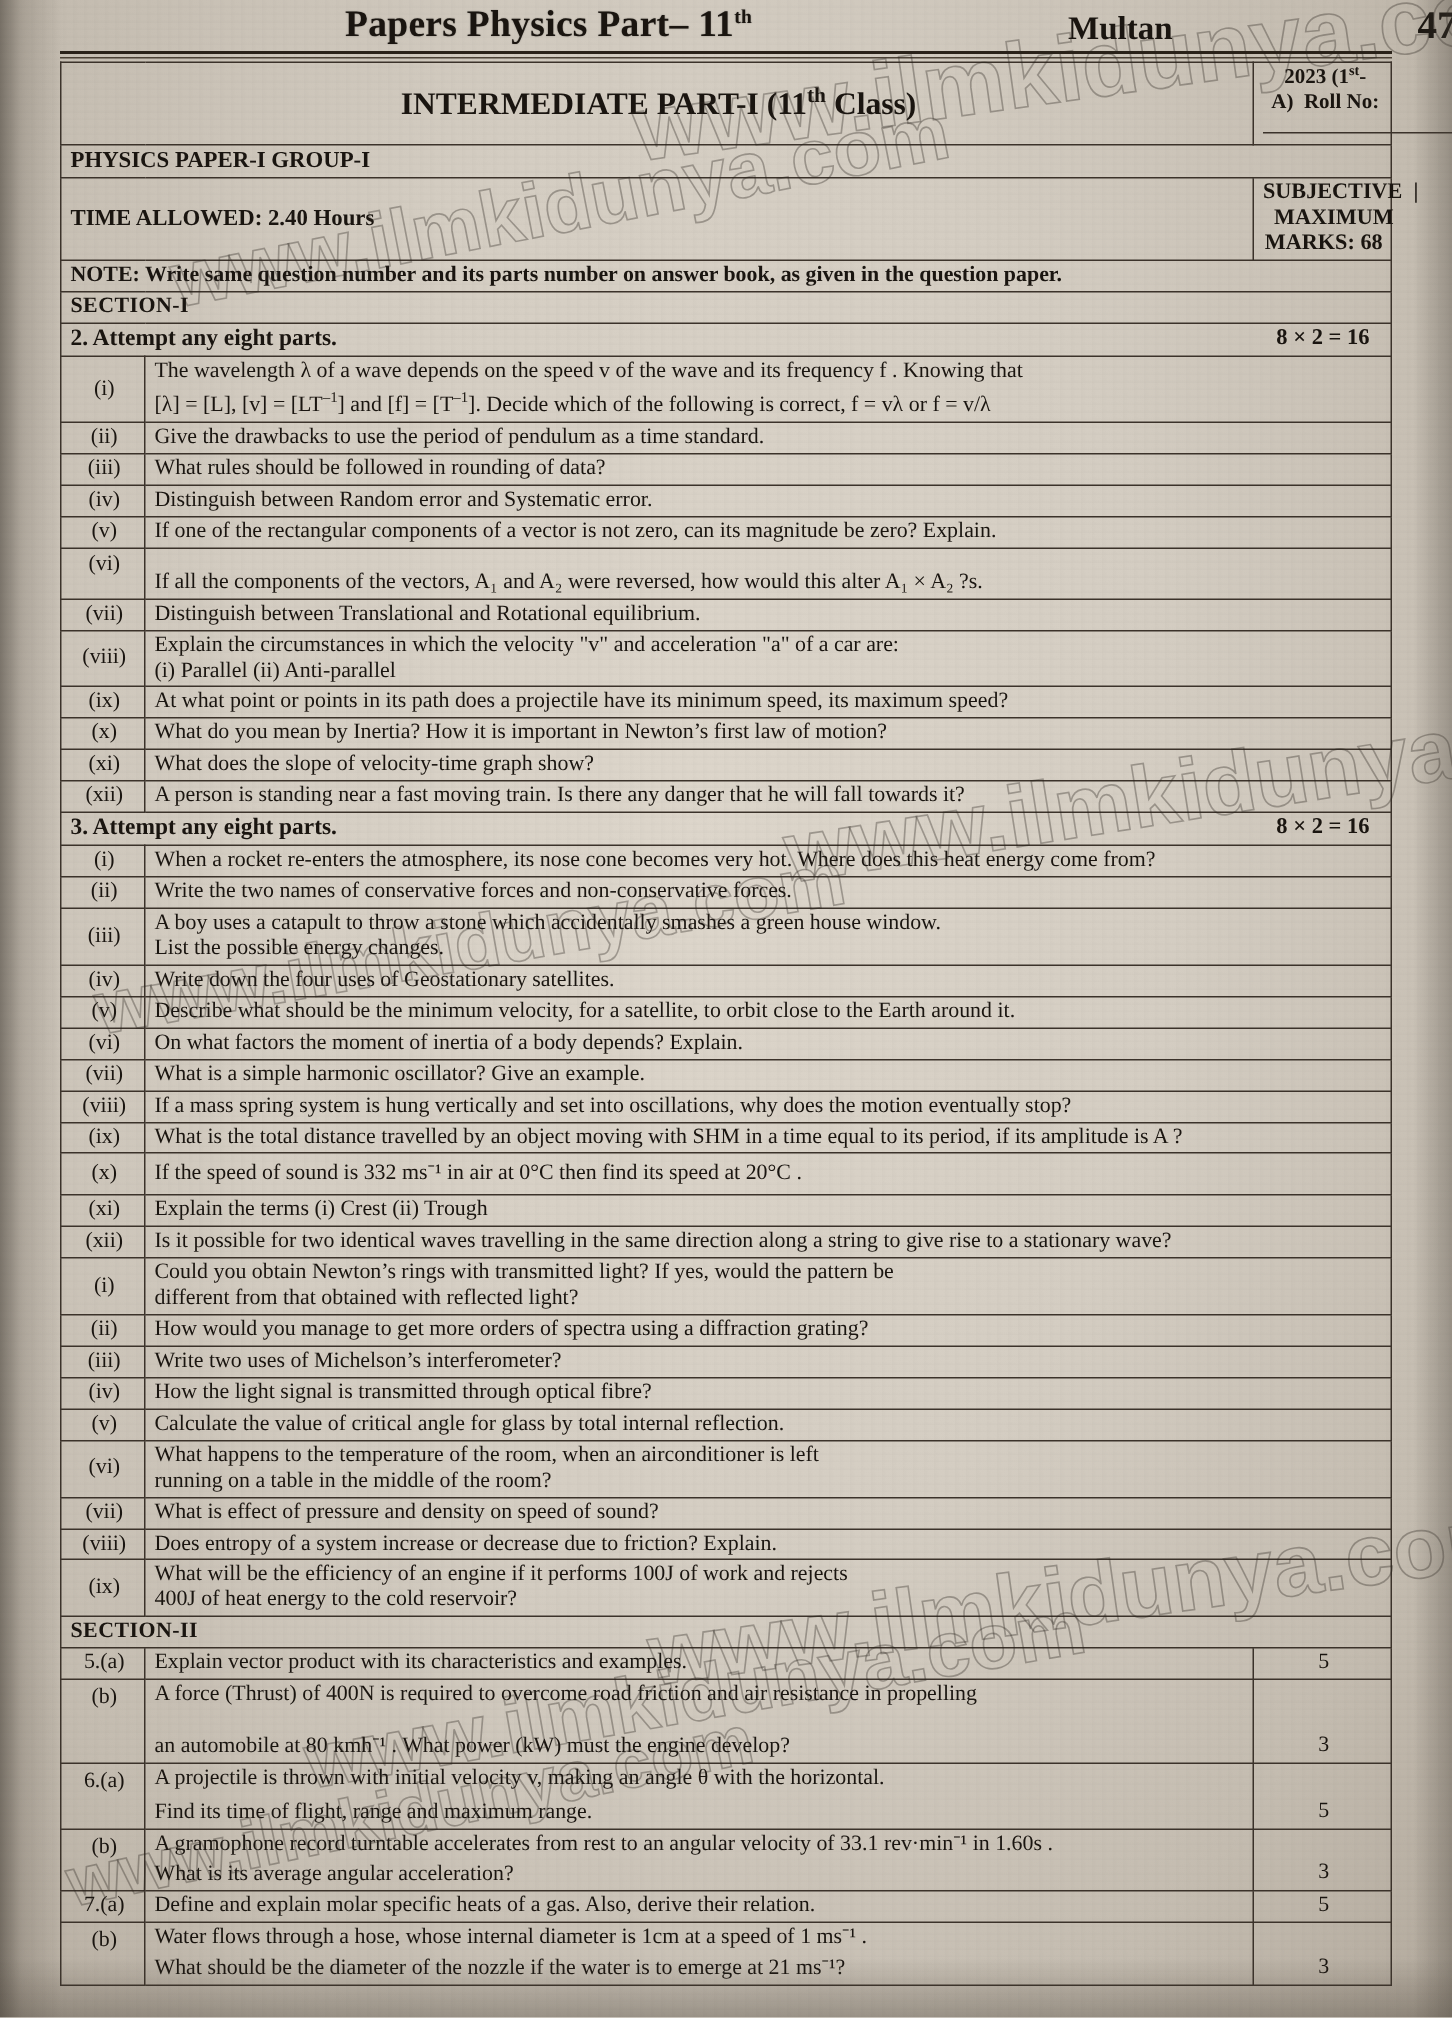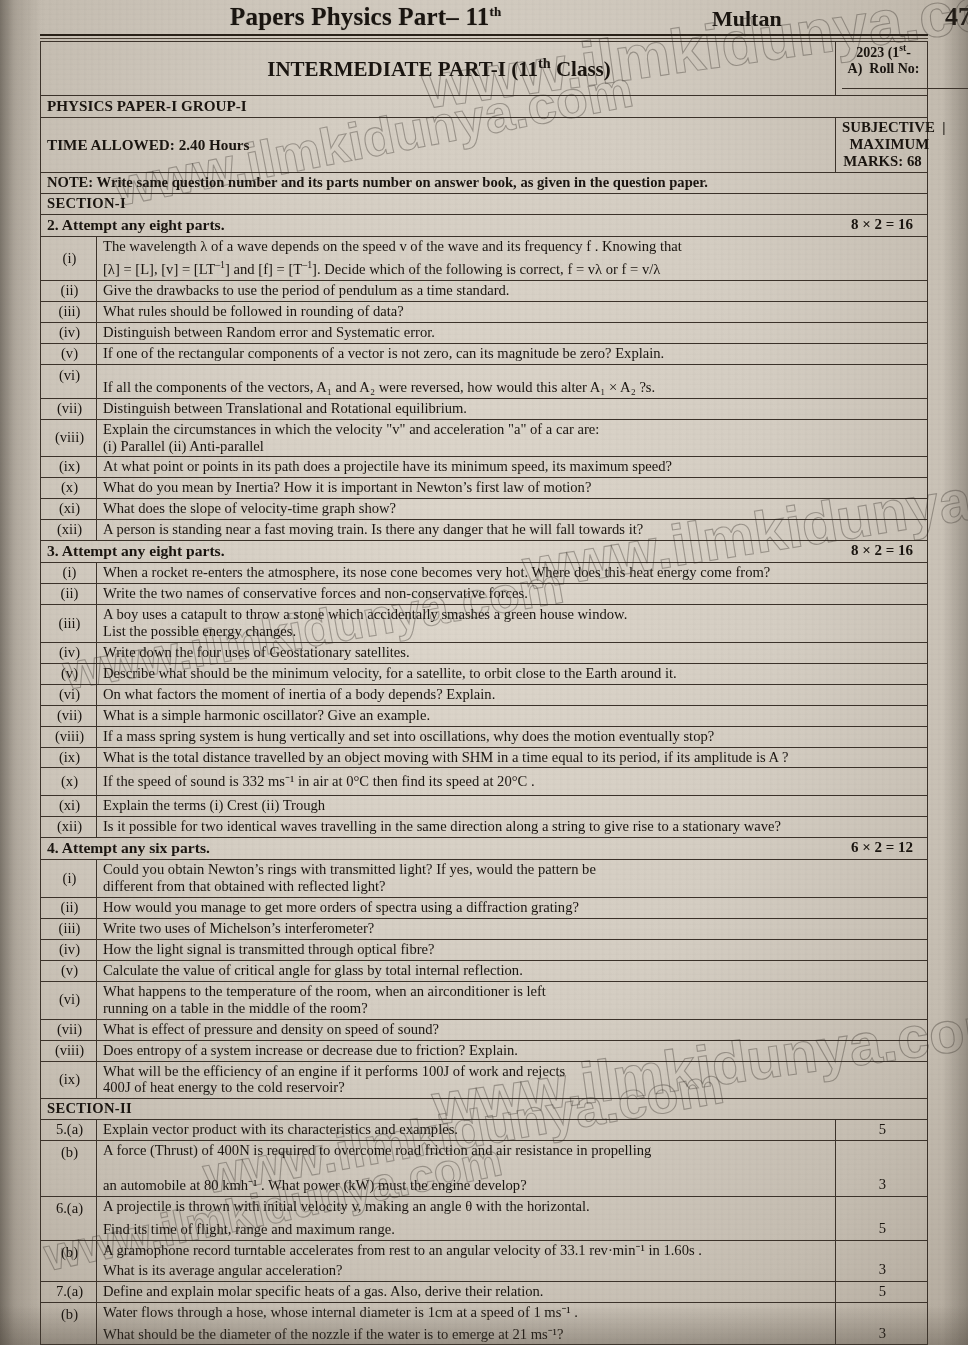--- a/index.html
+++ b/index.html
@@ -277,26 +277,20 @@
         </tr>
       <tr>
           <td class="num">(xi)</td>
           <td colspan="2" class="body">Explain the terms   (i) Crest           (ii) Trough</td>
         </tr>
       <tr>
           <td class="num">(xii)</td>
           <td colspan="2" class="body">Is it possible for two identical waves travelling in the same direction along a string to give rise to a stationary wave?</td>
         </tr>
 
-      <tr class="hdrrow">
-        <td colspan="3">
-          <span class="qhead">4.  Attempt any six parts.</span>
-          <span class="marksR">6 × 2 = 12</span>
-        </td>
-      </tr>
       <tr>
         <td class="num">(i)</td>
         <td colspan="2" class="body">
           <span class="l2">Could you obtain Newton’s rings with transmitted light?  If yes, would the pattern be</span>
           <span class="l2">different from that obtained with reflected light?</span>
         </td>
       </tr>
       <tr>
           <td class="num">(ii)</td>
           <td colspan="2" class="body">How would you manage to get more orders of spectra using a diffraction grating?</td>

